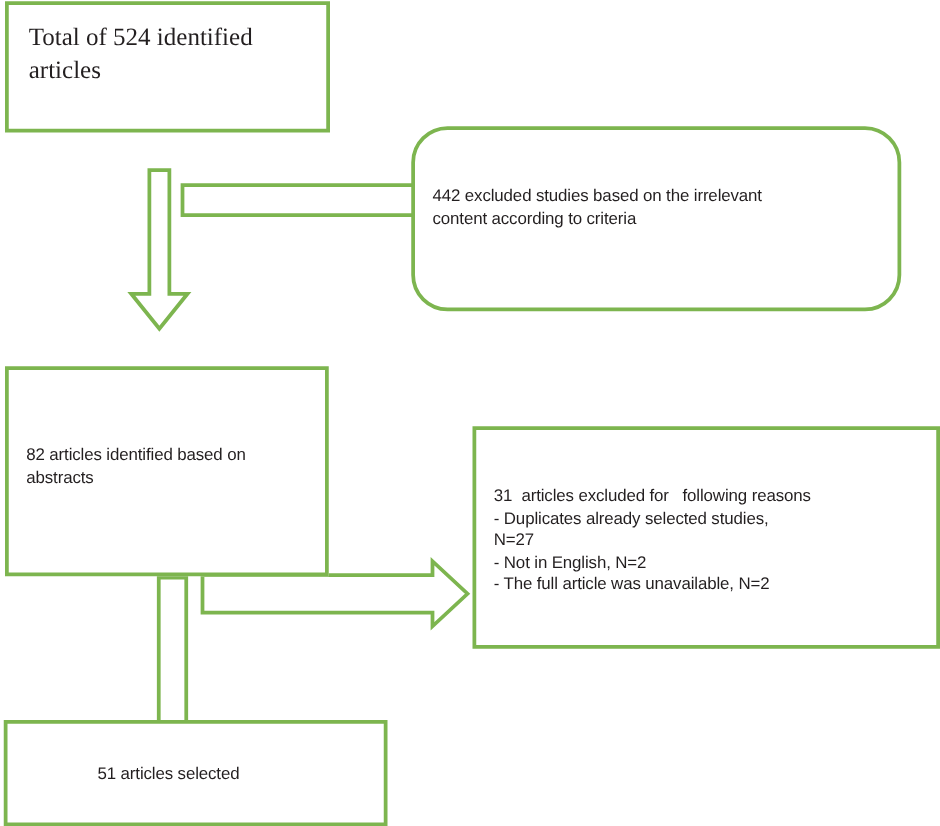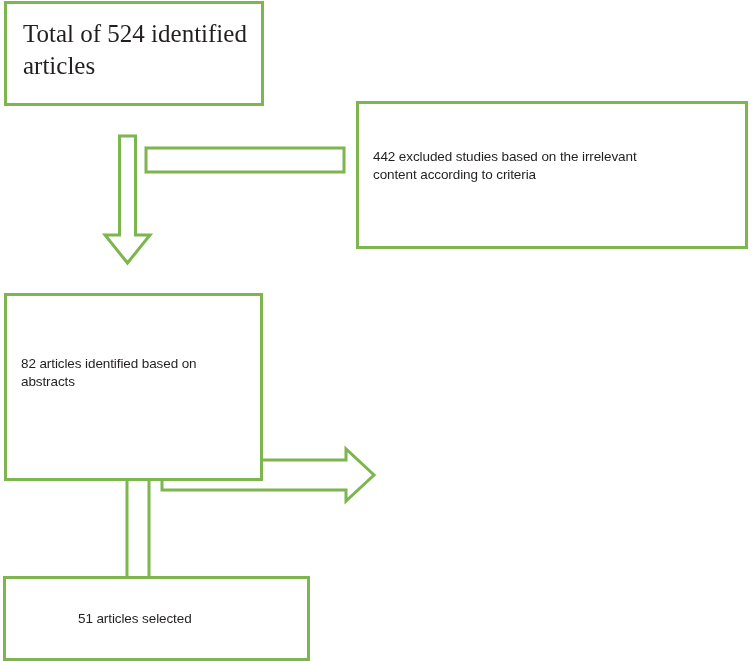--- a/index.html
+++ b/index.html
@@ -33,34 +33,34 @@
     white-space: pre-wrap;
     line-height: 1.30;
   }
   .sans-text {
     font-family: "Liberation Sans", sans-serif;
     font-size: 13.5px;
     letter-spacing: -0.1px;
   }
   .serif-text {
     font-family: "Liberation Serif", serif;
-    font-size: 25px;
+    font-size: 20px;
     line-height: 1.28;
   }
 
   
   #box-total          { left: 4px;   top: 1px;   width: 260px; height: 105px; }
   #box-total .box-text{ top: 14px; left: 16px; }
 
   
-  #box-excluded-442          { left: 356px; top: 101px; width: 392px; height: 148px; }
+  #box-excluded-442          { left: 329px; top: 101px; width: 392px; height: 148px; border-radius: 29px; }
   #box-excluded-442 .box-text{ top: 44px; }
 
   
-  #box-abstracts          { left: 4px;   top: 293px; width: 259px; height: 188px; }
+  #box-abstracts          { left: 4px;   top: 293px; width: 259px; height: 168px; }
   #box-abstracts .box-text{ top: 59px; }
 
   
   #box-excluded-31          { left: 378px; top: 341px; width: 374px; height: 178px; }
   #box-excluded-31 .box-text{ top: 44px; }
 
   
   #box-selected          { left: 3px;   top: 576px; width: 307px; height: 85px; }
   #box-selected .box-text{ top: 31px; left: 72px; }
 
@@ -99,20 +99,27 @@
   <div class="flow-box" id="box-excluded-442">
     <div class="box-text sans-text">442 excluded studies based on the irrelevant
 content according to criteria</div>
   </div>
 
   <div class="flow-box" id="box-abstracts">
     <div class="box-text sans-text">82 articles identified based on
 abstracts</div>
   </div>
 
+  <div class="flow-box" id="box-excluded-31">
+    <div class="box-text sans-text">31  articles excluded for   following reasons
+- Duplicates already selected studies,
+N=27
+- Not in English, N=2
+- The full article was unavailable, N=2</div>
+  </div>
 
   <div class="flow-box" id="box-selected">
     <div class="box-text sans-text">51 articles selected</div>
   </div>
 
   <svg class="connector-svg" id="arrow-down-total-to-abstracts" width="52" height="132" viewBox="0 0 52 132">
     <polygon class="connector-shape" points="17.5,2 33.5,2 33.5,101 48,101 25.5,129 3,101 17.5,101"></polygon>
   </svg>
 
   <svg class="connector-svg" id="connector-to-excluded-442" width="200" height="28" viewBox="0 0 200 28">

